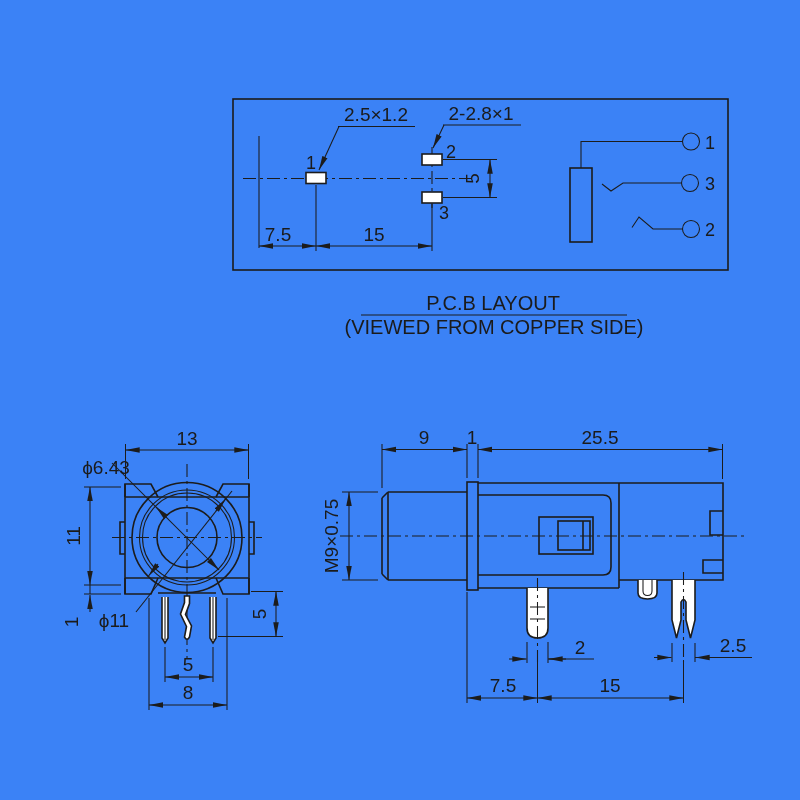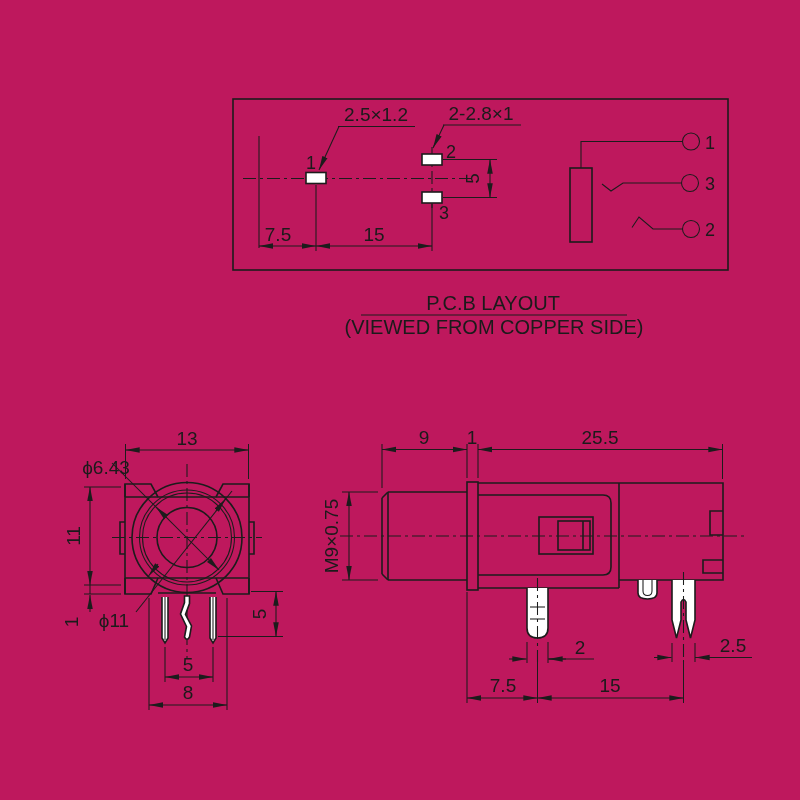--- a/index.html
+++ b/index.html
@@ -1,16 +1,16 @@
 <!DOCTYPE html>
 <html><head>
 <meta charset="utf-8">
 <style>
   html,body{margin:0;padding:0;background:#ffffff;}
-  .page{width:800px;height:800px;background:#be185d;position:relative;}
+  .page{width:800px;height:800px;background:#3b82f6;position:relative;}
   svg text{font-family:"Liberation Sans","DejaVu Sans",sans-serif;fill:#1b1b1b;}
   .ol{stroke:#1c1c1c;stroke-width:1.6;fill:none;stroke-linejoin:miter;}
   .olf{stroke:#1c1c1c;stroke-width:1.6;fill:#ffffff;stroke-linejoin:miter;}
   .tl{stroke:#1c1c1c;stroke-width:1.05;fill:none;}
   .cl{stroke:#1c1c1c;stroke-width:1.05;fill:none;stroke-dasharray:13 4 3 4;}
   .dimtxt{font-size:19px;}
   .small{font-size:18px;}
   .title{font-size:20px;}
   .arrfill{fill:#1c1c1c;}
 </style>

